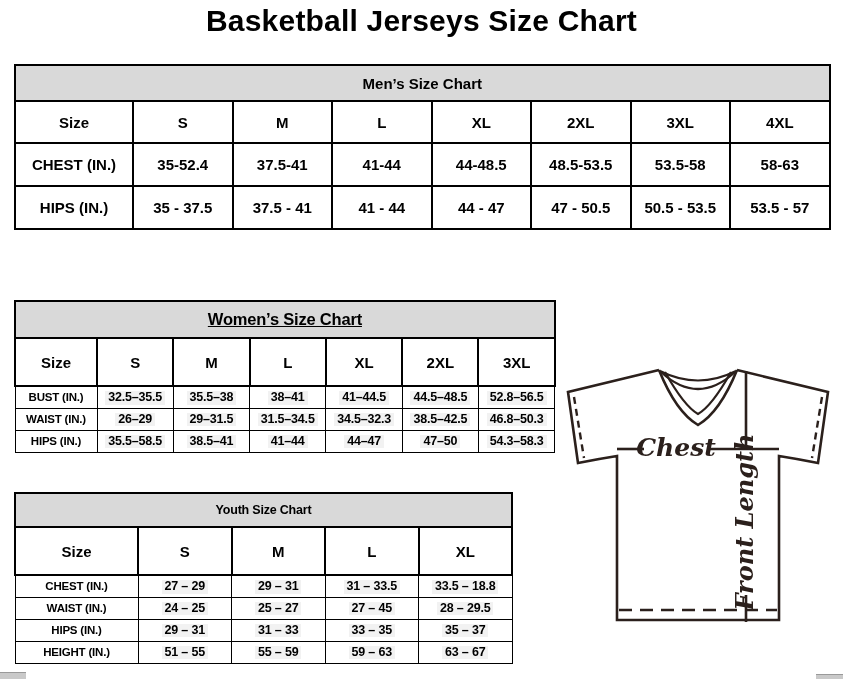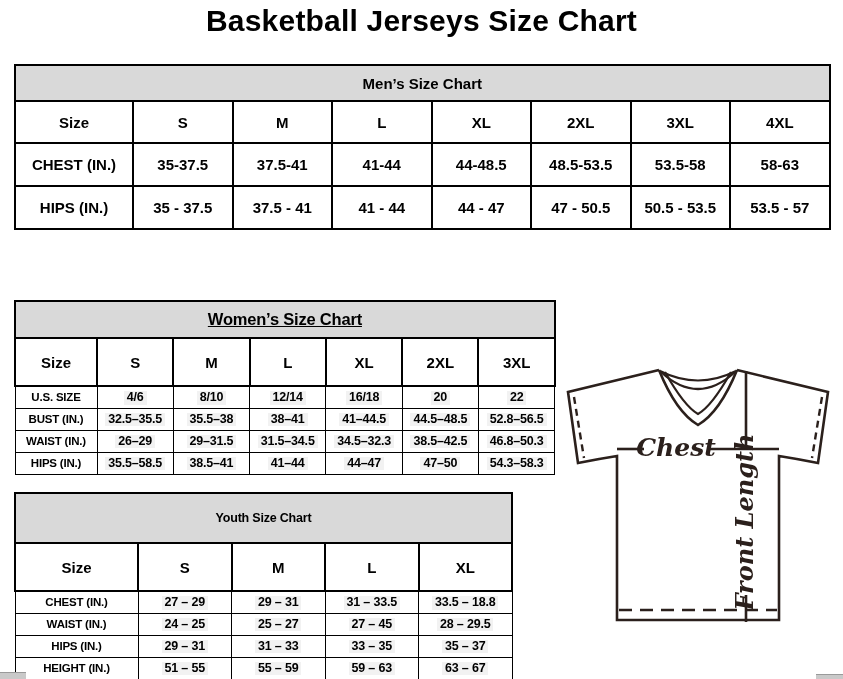--- a/index.html
+++ b/index.html
@@ -27,21 +27,21 @@
   .small-table td{font-size:12.5px;border-width:1.5px;letter-spacing:-0.2px;}
   .small-table td.lbl{font-size:11.5px;}
   .small-table .caption{border-width:2px;}
   .small-table tr.hd th{border-width:2px;}
   .w-table{left:14px;top:300px;width:540px;}
   .w-table tr.cap{height:37px;text-decoration:underline;}
   .w-table .caption{font-size:16.5px;}
   .w-table tr.hd{height:48px;}
   .w-table tr.dr{height:22px;}
   .y-table{left:14px;top:492px;width:497px;}
-  .y-table tr.cap{height:50px;}
+  .y-table tr.cap{height:34px;}
   .y-table tr.hd{height:48px;}
   .y-table tr.dr{height:22px;}
   .hl{background:#f2f2f2;padding:0 3px;display:inline-block;line-height:1.1;}
 
   
   .diagram{position:absolute;left:556px;top:360px;width:282px;height:272px;}
   .diagram path,.diagram line{fill:none;stroke:#2b201c;}
   .diagram text{fill:#2b201c;font-family:"DejaVu Serif","Liberation Serif",serif;
     font-style:italic;font-weight:bold;}
 
@@ -77,21 +77,21 @@
       <th>S</th>
       <th>M</th>
       <th>L</th>
       <th>XL</th>
       <th>2XL</th>
       <th>3XL</th>
       <th>4XL</th>
     </tr>
     <tr class="dr">
       <td class="lbl">CHEST (IN.)</td>
-      <td>35-37.5</td>
+      <td>35-52.4</td>
       <td>37.5-41</td>
       <td>41-44</td>
       <td>44-48.5</td>
       <td>48.5-53.5</td>
       <td>53.5-58</td>
       <td>58-63</td>
     </tr>
     <tr class="dr">
       <td class="lbl">HIPS (IN.)</td>
       <td>35 - 37.5</td>
@@ -122,29 +122,20 @@
     <tr class="hd">
       <th>Size</th>
       <th>S</th>
       <th>M</th>
       <th>L</th>
       <th>XL</th>
       <th>2XL</th>
       <th>3XL</th>
     </tr>
     <tr class="dr">
-      <td class="lbl">U.S. SIZE</td>
-      <td><span class="hl">4/6</span></td>
-      <td><span class="hl">8/10</span></td>
-      <td><span class="hl">12/14</span></td>
-      <td><span class="hl">16/18</span></td>
-      <td><span class="hl">20</span></td>
-      <td><span class="hl">22</span></td>
-    </tr>
-    <tr class="dr">
       <td class="lbl">BUST (IN.)</td>
       <td><span class="hl">32.5–35.5</span></td>
       <td><span class="hl">35.5–38</span></td>
       <td><span class="hl">38–41</span></td>
       <td><span class="hl">41–44.5</span></td>
       <td><span class="hl">44.5–48.5</span></td>
       <td><span class="hl">52.8–56.5</span></td>
     </tr>
     <tr class="dr">
       <td class="lbl">WAIST (IN.)</td>

